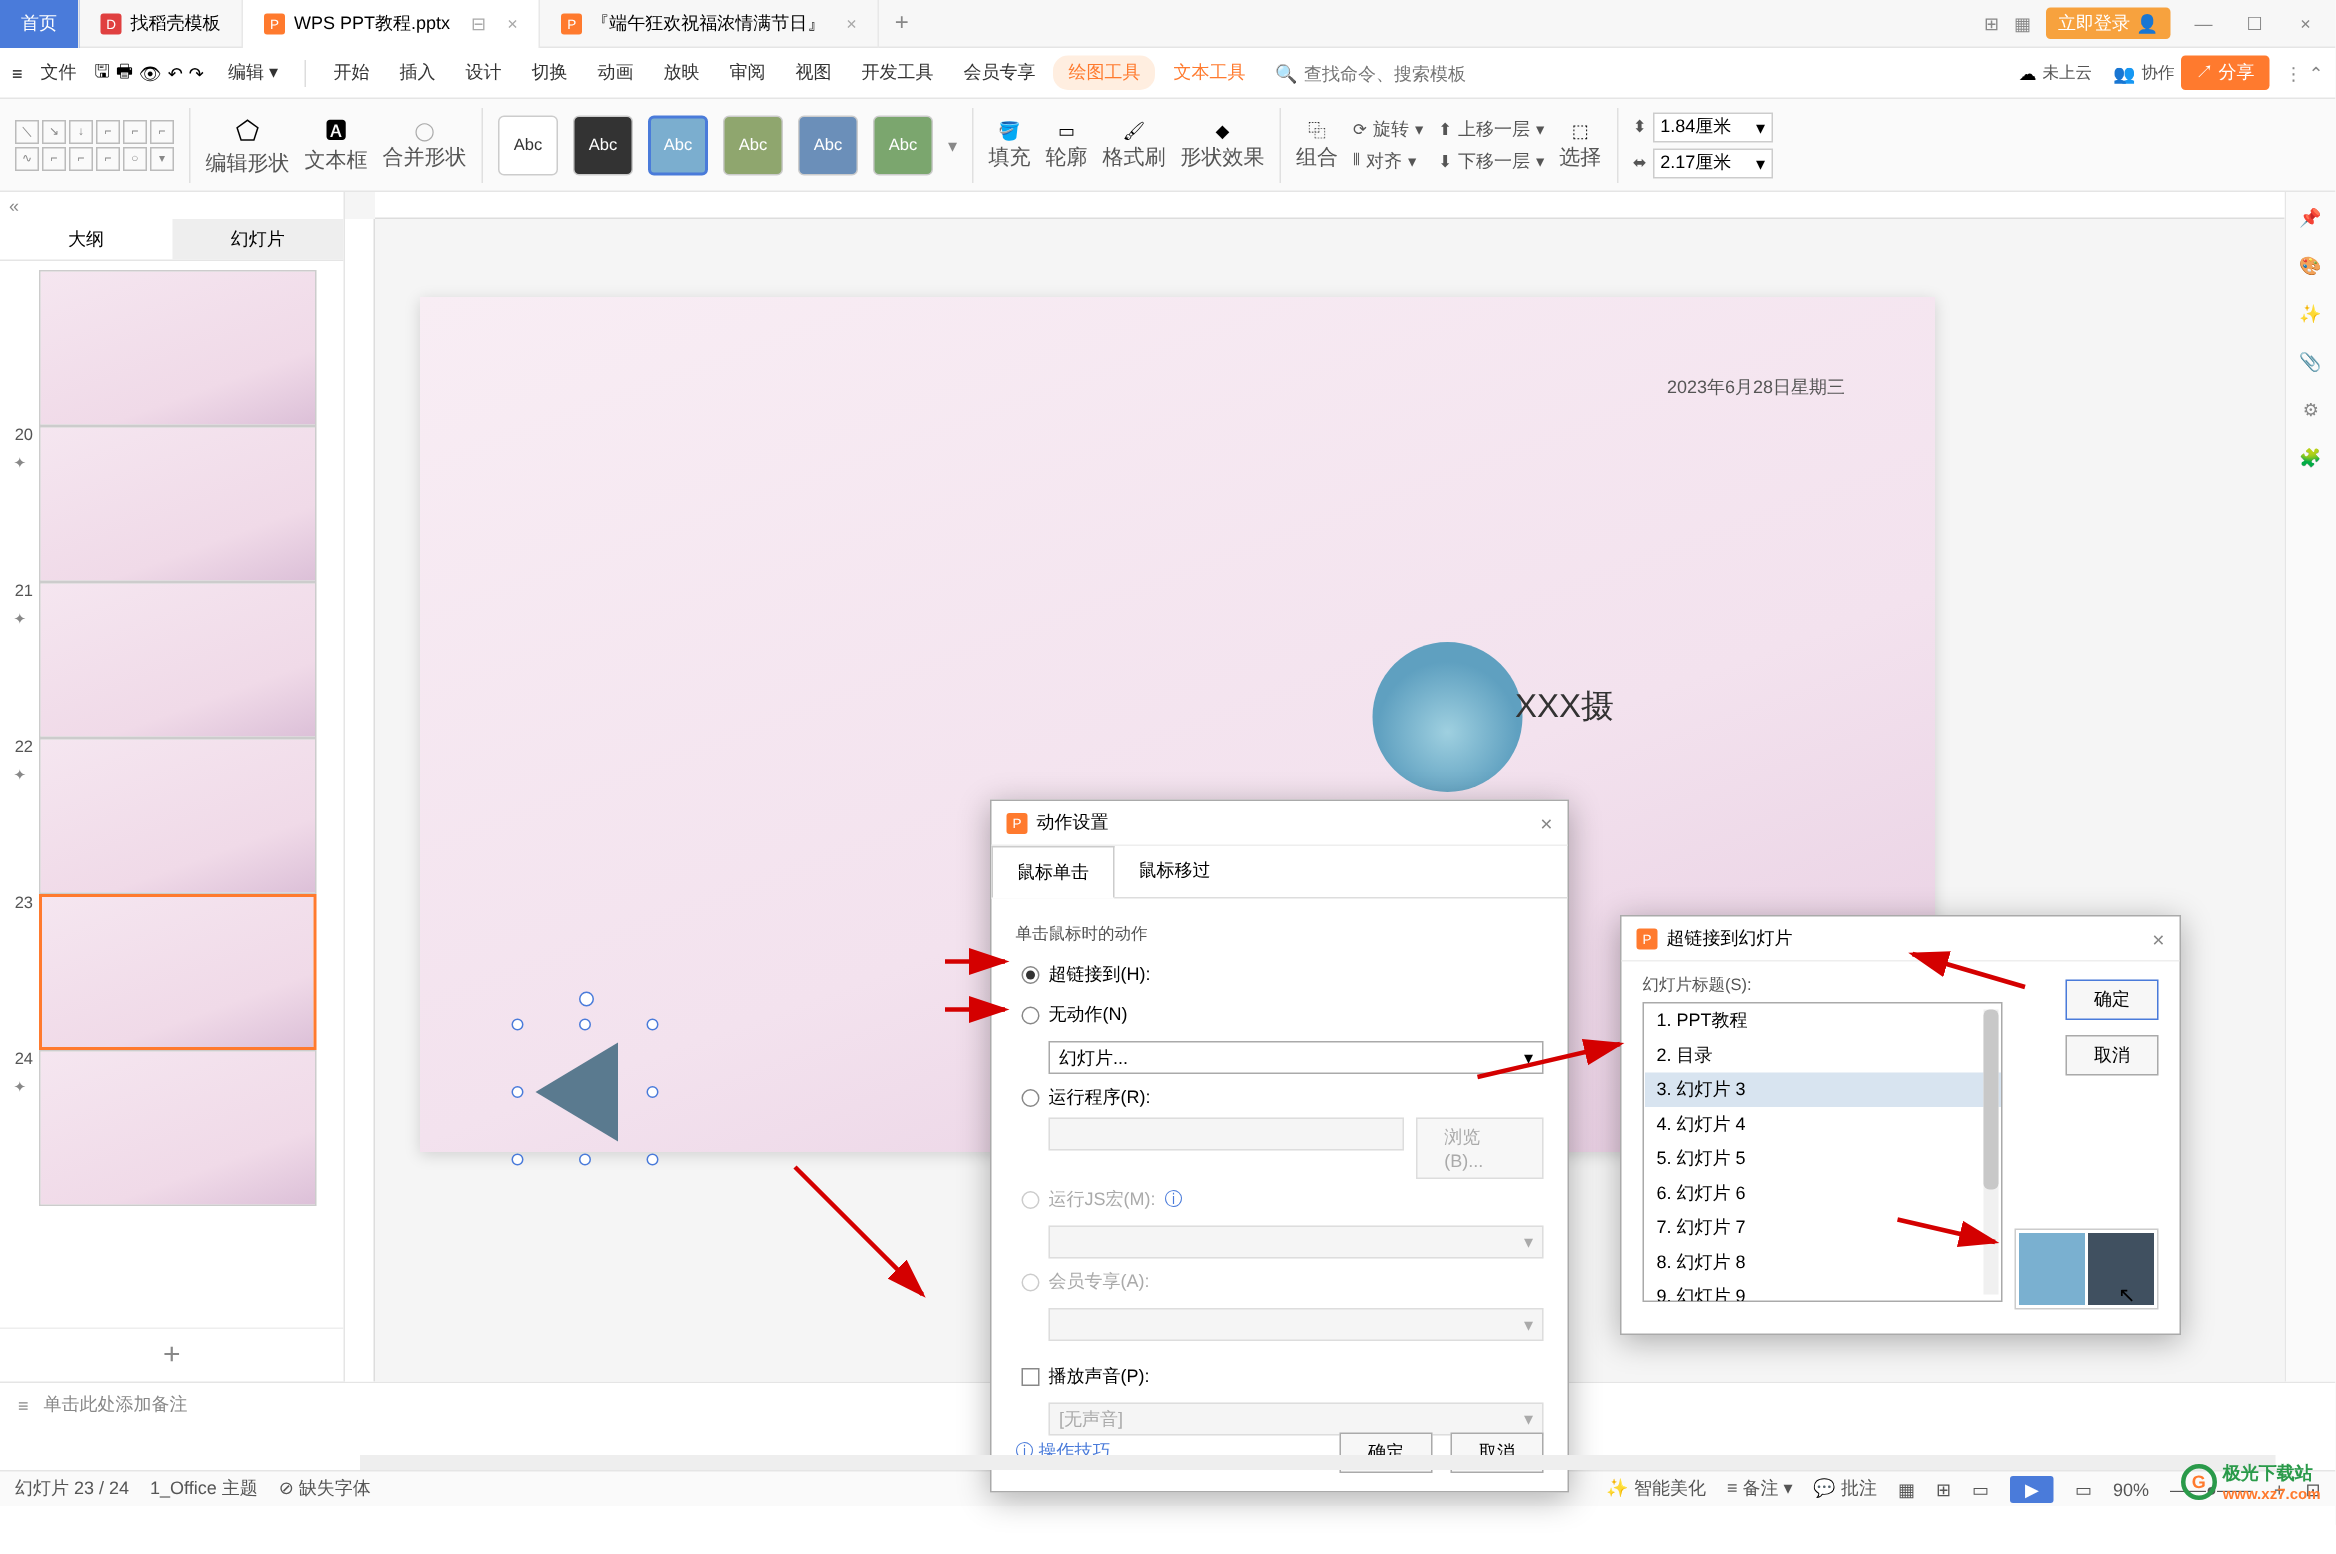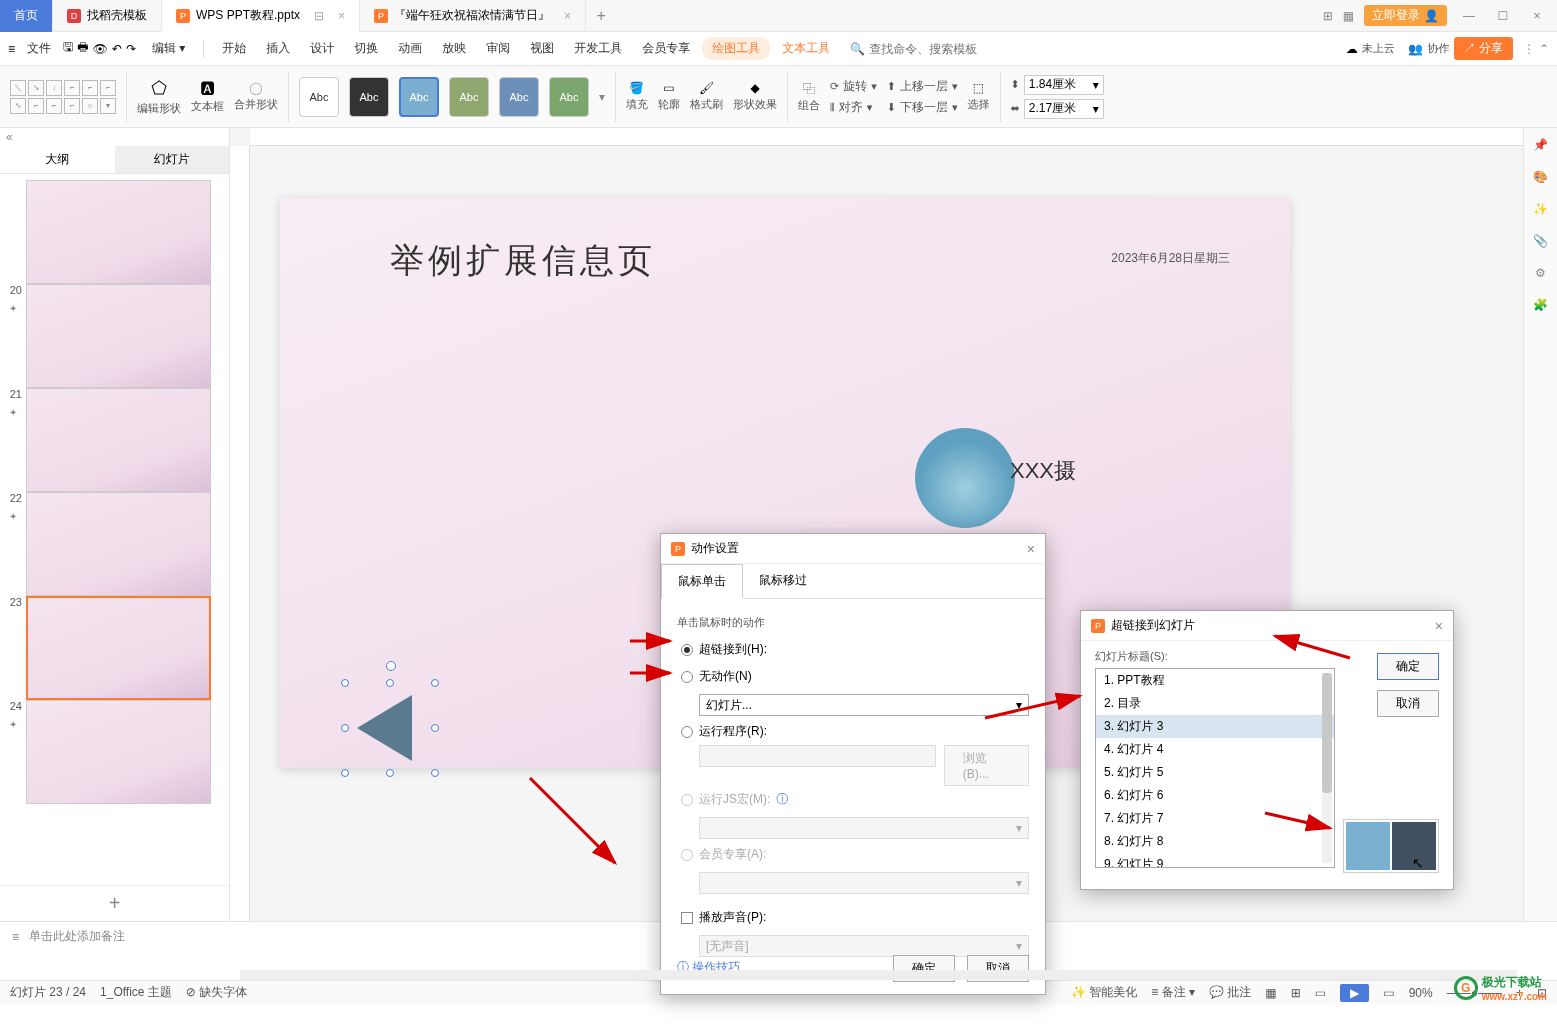--- a/index.html
+++ b/index.html
@@ -87,21 +87,21 @@
 .dlg2-right{position:absolute;right:14px;top:42px;display:flex;flex-direction:column;gap:10px;}
 .preview{position:absolute;right:14px;bottom:16px;width:96px;height:54px;border:1px solid #ccc;display:flex;gap:2px;padding:2px;background:#fff;}
 .preview div{flex:1;background:#7ab0d0;}
 .red-arrow{position:absolute;pointer-events:none;}
 .p-icon{width:14px;height:14px;background:#ff7a2e;color:#fff;font-size:9px;display:inline-flex;align-items:center;justify-content:center;border-radius:2px;}
 .d-icon{width:14px;height:14px;background:#e04040;color:#fff;font-size:9px;display:inline-flex;align-items:center;justify-content:center;border-radius:2px;}
 .small{font-size:11px;color:#555;}
 .grey{color:#aaa;}
 .vflex{display:flex;flex-direction:column;align-items:center;gap:2px;}
 .hflex{display:flex;align-items:center;gap:4px;}
-.ribbon .lbl{font-size:11px;color:#555;}
+.ribbon .lbl{font-size:14px;color:#555;}
 .dim-input{width:80px;height:20px;border:1px solid #ccc;padding:0 4px;display:flex;align-items:center;justify-content:space-between;background:#fff;font-size:11px;}
 .watermark{position:absolute;right:10px;bottom:34px;display:flex;align-items:center;gap:4px;color:#2a9a4a;font-weight:bold;font-size:13px;}
 .watermark .g{width:24px;height:24px;border:3px solid #2a9a4a;border-radius:50%;display:flex;align-items:center;justify-content:center;color:#ff7a2e;}
 .cursor-img{position:absolute;left:1182px;top:727px;font-size:14px;color:#000;}
 .scroll-track{position:absolute;right:2px;top:4px;bottom:4px;width:10px;background:#f0f0f0;}
 .scroll-thumb{position:absolute;right:2px;top:4px;width:10px;height:120px;background:#c8c8c8;border-radius:4px;}
 .hscroll{position:absolute;left:240px;right:40px;bottom:56px;height:10px;background:#eee;}
 </style>
 </head>
 <body>
@@ -306,21 +306,20 @@
           </div>
         </div>
     </div>
     <div class="add-slide">+</div>
   </div>
 
   <div class="canvas-area">
     <div class="ruler-h"></div>
     <div class="ruler-v"></div>
     <div class="slide">
-      <div class="slide-title">举例扩展信息页</div>
       <div class="slide-date">2023年6月28日星期三</div>
       <div class="circ circ1"></div>
       <div class="xxx-label">XXX摄</div>
       <div class="circ circ2"></div>
       <div class="triangle-box">
         <div class="rot-handle"></div>
         <div class="sel-handle" style="left:-4px;top:-4px"></div>
           <div class="sel-handle" style="left:41px;top:-4px"></div>
           <div class="sel-handle" style="right:-4px;top:-4px"></div>
         <div class="sel-handle" style="left:-4px;top:41px"></div>

